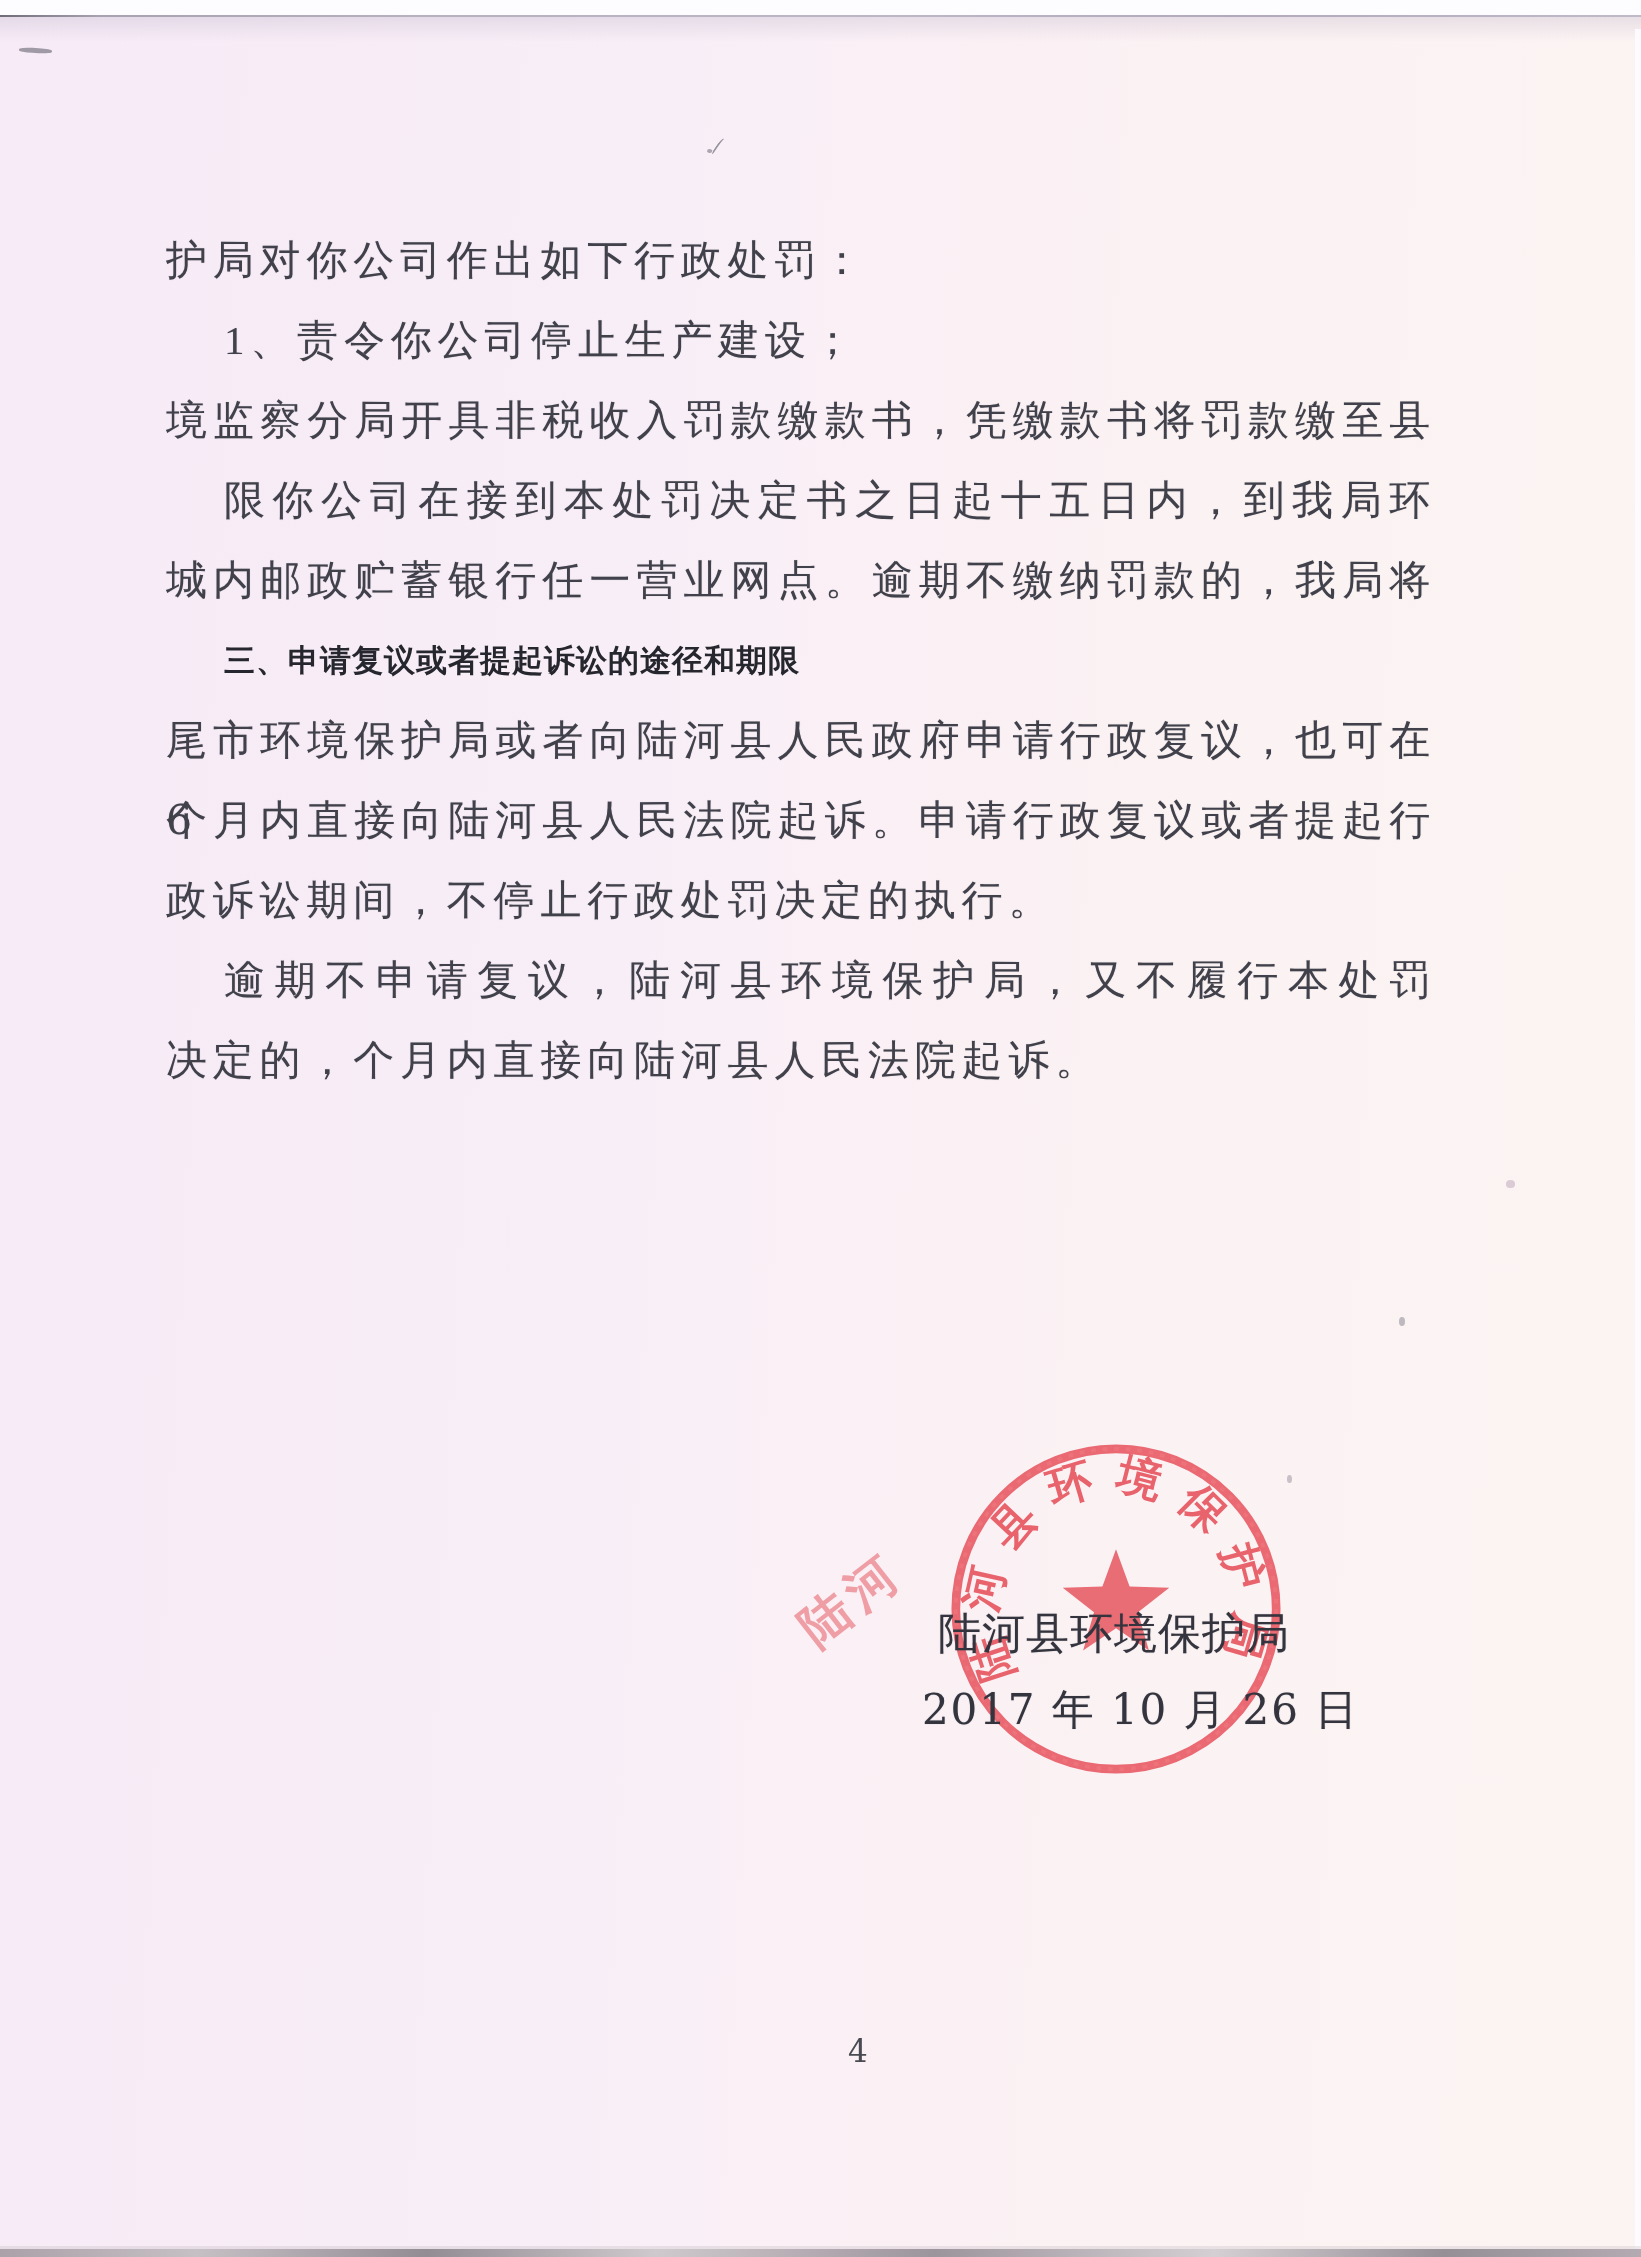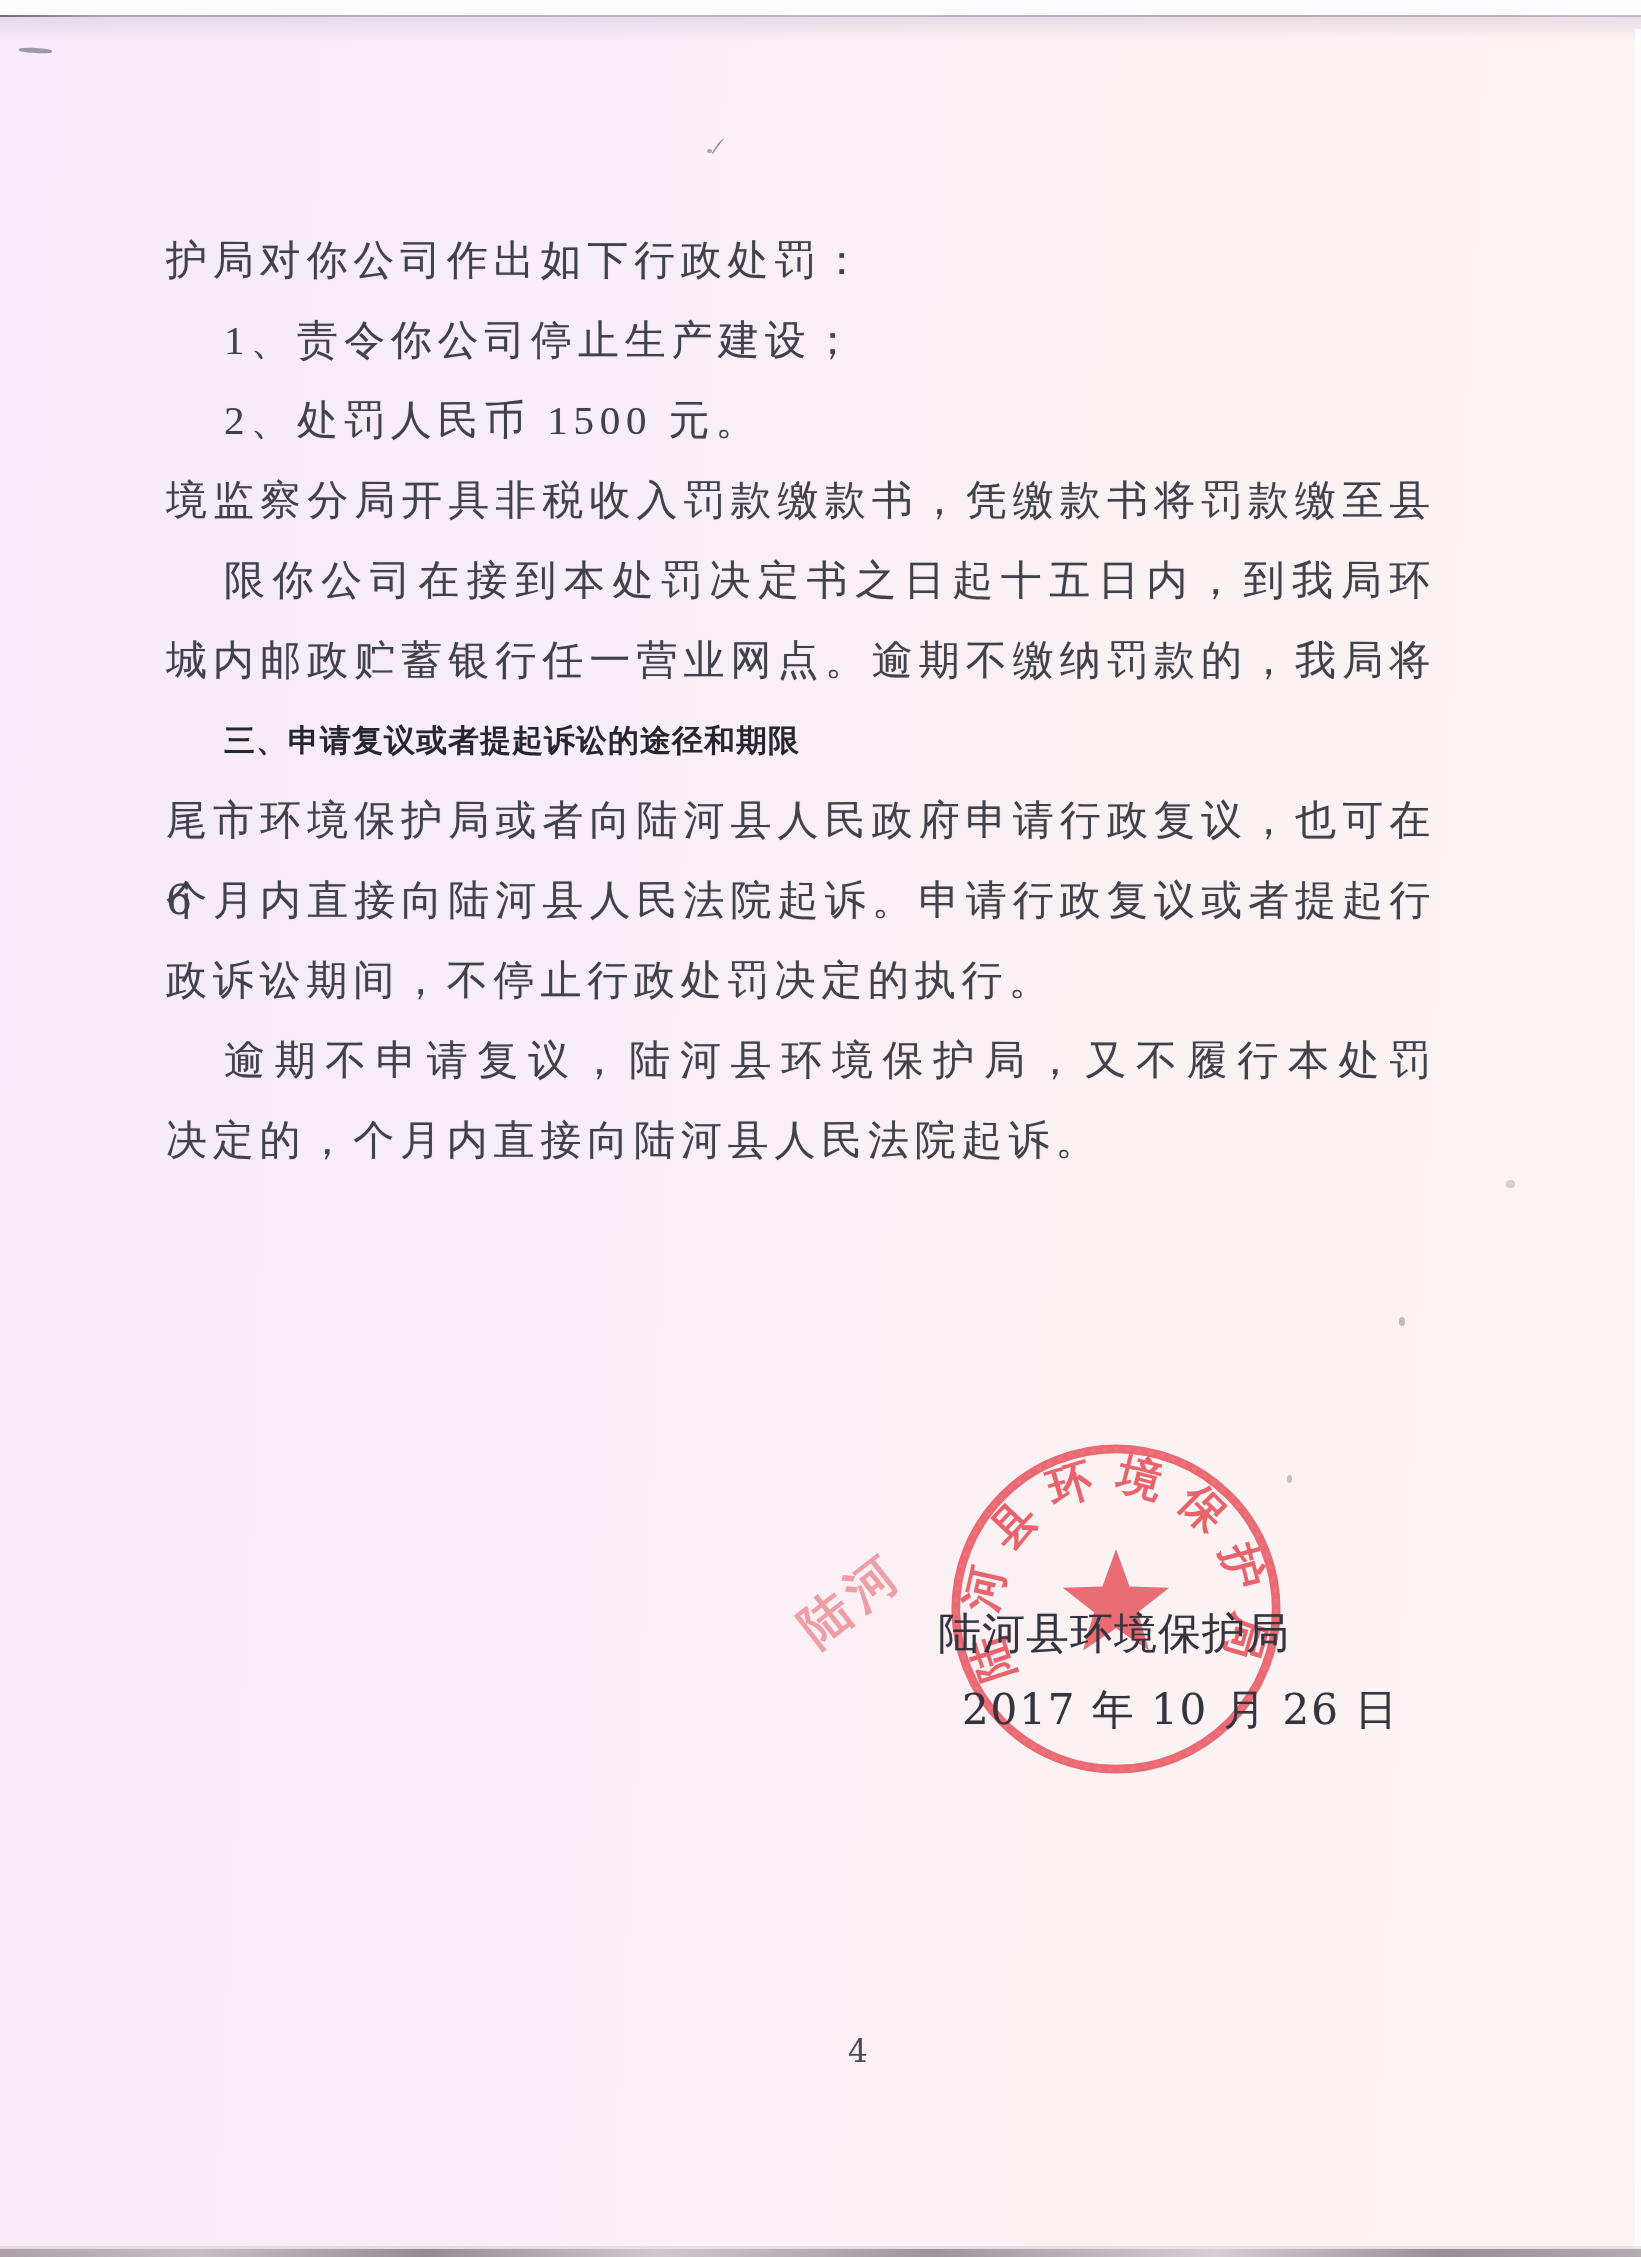--- a/index.html
+++ b/index.html
@@ -22,21 +22,21 @@
   .line{height:80px;font-size:41px;letter-spacing:5.8px;color:#41414b;white-space:nowrap;
         text-shadow:0 0 1px rgba(70,70,80,.30);}
   .line.fill{white-space:normal;text-align:justify;text-align-last:justify;}
   .line.ind{text-indent:58px;font-family:Liberation Serif, serif;}
   .line.heading{font-family:"DejaVu Sans","Liberation Sans",sans-serif;font-weight:bold;
         font-size:31px;letter-spacing:1px;color:#26262e;text-shadow:none;}
   
   .sig-agency{position:absolute;left:938px;top:1605px;font-size:43px;letter-spacing:1px;
         color:#34343e;white-space:nowrap;text-shadow:0 0 1px rgba(50,50,60,.35);z-index:5;}
   .sig-date{position:absolute;left:922px;top:1682px;font-size:42px;letter-spacing:1.9px;
-        color:#34343e;white-space:nowrap;text-shadow:0 0 1px rgba(50,50,60,.35);z-index:5;margin-left:40px;}
+        color:#34343e;white-space:nowrap;text-shadow:0 0 1px rgba(50,50,60,.35);z-index:5;}
   
   .seal{position:absolute;left:923px;top:1416px;width:386px;height:386px;z-index:3;}
   .seal-artifact{position:absolute;left:794px;top:1566px;font-size:50px;font-weight:bold;
         font-family:"DejaVu Sans","Liberation Sans",sans-serif;color:rgba(229,75,85,.50);
         transform:rotate(-38deg);z-index:2;white-space:nowrap;letter-spacing:7.7px;}
   
   .page-number{position:absolute;left:848px;top:2033px;font-size:31px;color:#4a4a52;}
   
   .speck{position:absolute;background:transparent;}
   .speck1{left:716px;top:137px;width:2.9px;height:19.3px;border-left:2.9px solid rgba(120,118,130,.75);
@@ -57,21 +57,20 @@
   <div class="edge-top-white"></div>
   <div class="edge-top-line"></div>
   <div class="edge-top-soft"></div>
   <div class="edge-right-white"></div>
   <div class="edge-bottom-soft"></div>
   <div class="edge-bottom"></div>
 
   <div class="text-block">
     <div class="line">护局对你公司作出如下行政处罚：</div>
     <div class="line ind">1、责令你公司停止生产建设；</div>
-    <div class="line ind">2、处罚人民币 1500 元。</div>
     <div class="line fill">境监察分局开具非税收入罚款缴款书，凭缴款书将罚款缴至县</div>
     <div class="line ind fill">限你公司在接到本处罚决定书之日起十五日内，到我局环</div>
     <div class="line fill">城内邮政贮蓄银行任一营业网点。逾期不缴纳罚款的，我局将</div>
     <div class="line ind heading">三、申请复议或者提起诉讼的途径和期限</div>
     <div class="line fill">尾市环境保护局或者向陆河县人民政府申请行政复议，也可在 6</div>
     <div class="line fill">个月内直接向陆河县人民法院起诉。申请行政复议或者提起行</div>
     <div class="line">政诉讼期间，不停止行政处罚决定的执行。</div>
     <div class="line ind fill">逾期不申请复议，陆河县环境保护局，又不履行本处罚</div>
     <div class="line">决定的，个月内直接向陆河县人民法院起诉。</div>
   </div>

